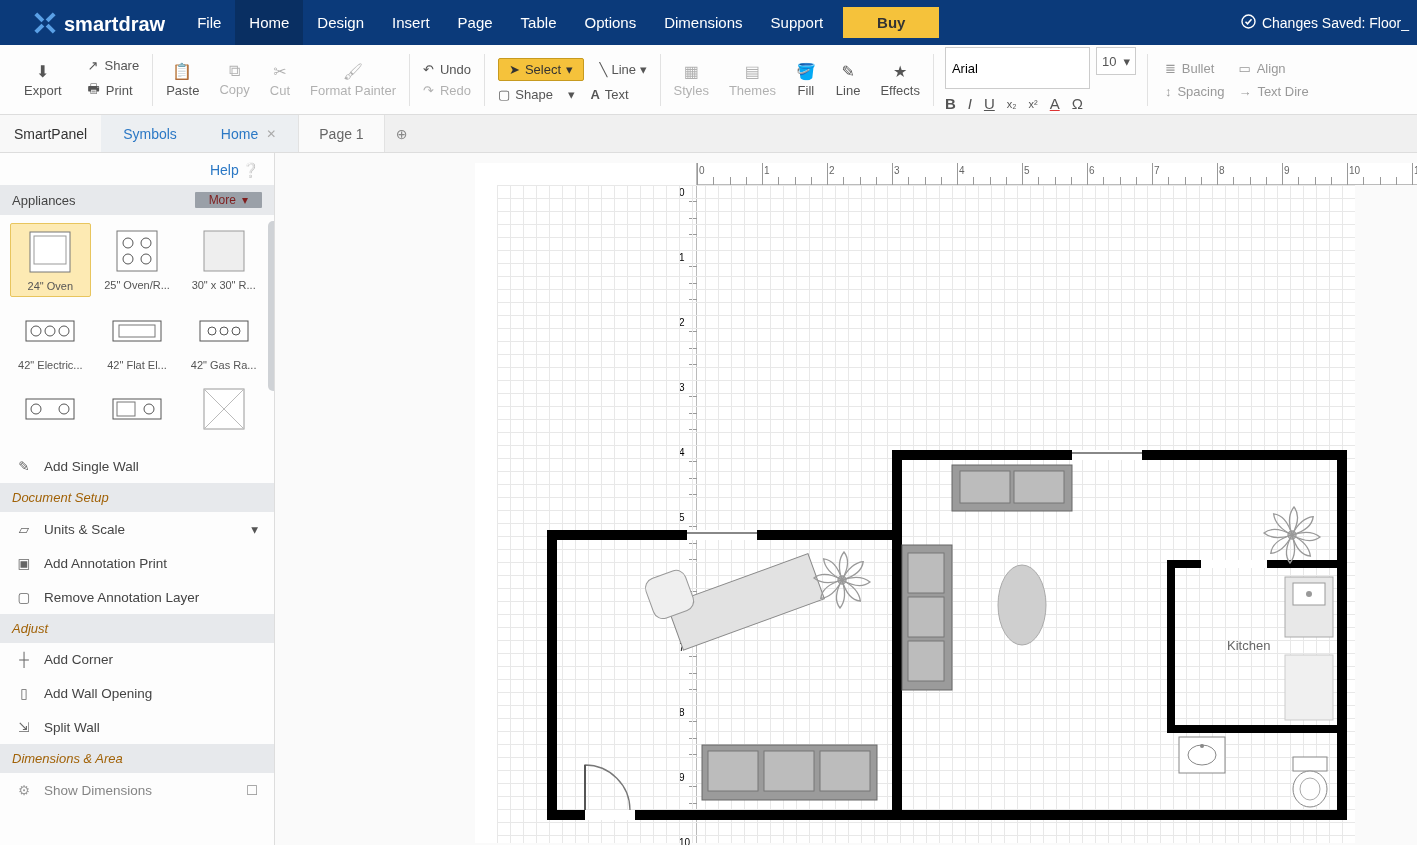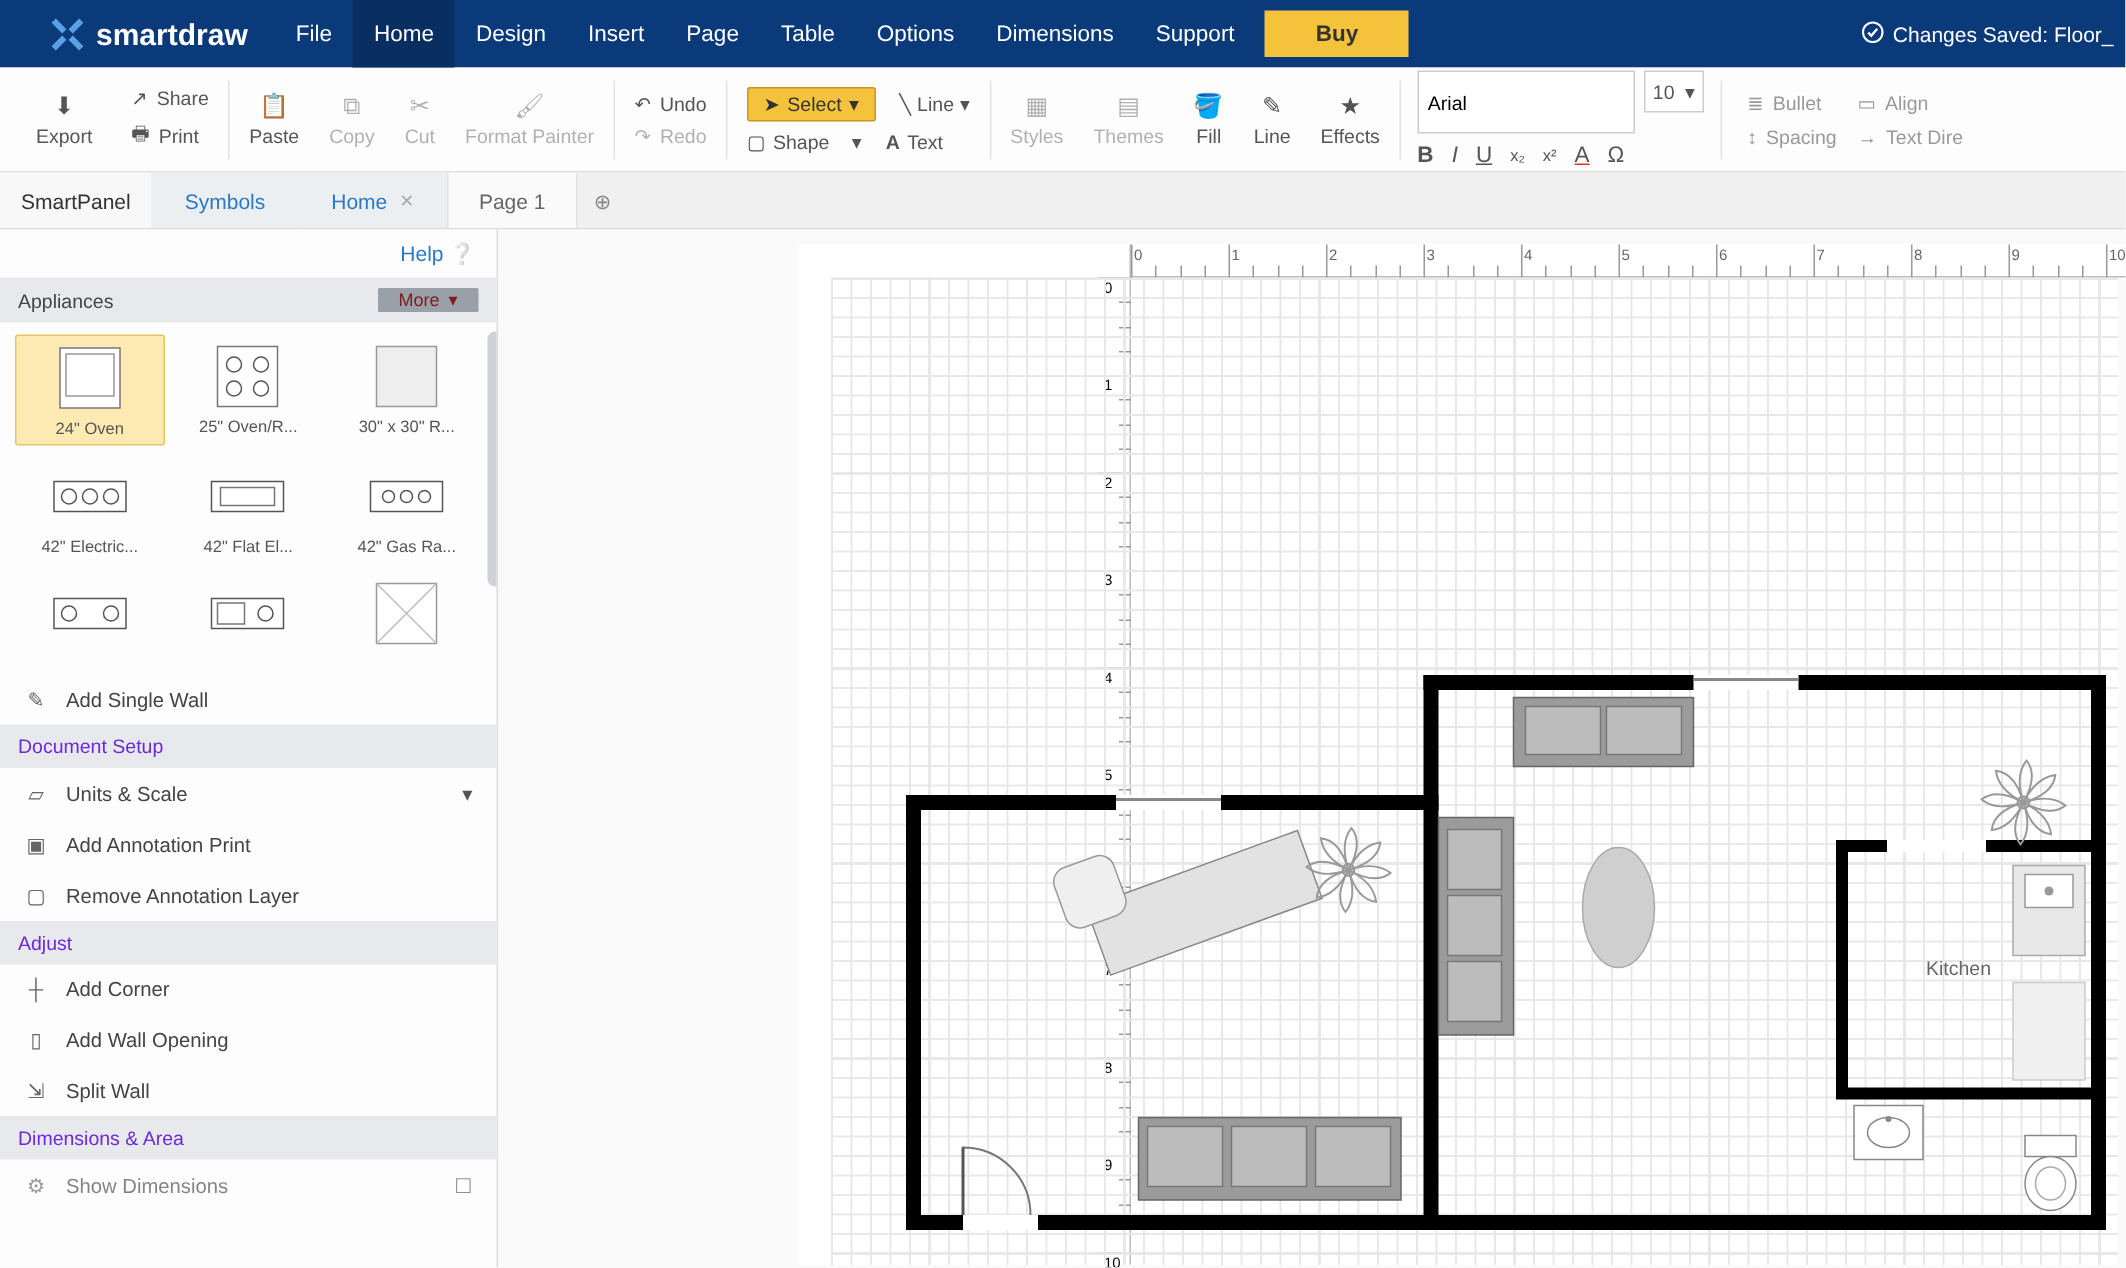--- a/index.html
+++ b/index.html
@@ -34,34 +34,34 @@
 
 .tabrow { height:38px; background:#f0f0f0; border-bottom:1px solid #ddd; display:flex; align-items:stretch; font-size:14px; }
 .smartpanel-title {padding:0 14px;display:flex;align-items:center;color:#333;background:#f8f8f8;}
 .side-tab{padding:0 22px;display:flex;align-items:center;color:#2b78c5;background:#eceff2;gap:8px;}
 .side-tab .close{color:#aaa;font-size:12px;}
 .page-tab{padding:0 20px;display:flex;align-items:center;color:#666;background:#fafafa;border-right:1px solid #e2e2e2;border-left:1px solid #e2e2e2;}
 .add-tab{width:34px;display:flex;align-items:center;justify-content:center;color:#888;}
 
 
 .body{display:flex;height:calc(845px - 45px - 70px - 38px);}
-.sidebar{width:332px;background:#fdfdfd;border-right:1px solid #ddd;overflow:hidden;display:flex;flex-direction:column;}
+.sidebar{width:275px;background:#fdfdfd;border-right:1px solid #ddd;overflow:hidden;display:flex;flex-direction:column;}
 .help-row{text-align:right;padding:8px 14px 6px;}
 .help-link{color:#2b78c5;font-size:14px;}
 .section-head{background:#e7e9ec;padding:7px 12px;font-size:13px;color:#444;display:flex;align-items:center;justify-content:space-between;}
 .section-head .more{background:#9aa0a8;color:#7f1d1d;padding:1px 14px;font-size:12px;border-radius:1px;display:flex;align-items:center;gap:6px;}
 .symbol-grid{display:grid;grid-template-columns:repeat(3,1fr);gap:6px;padding:8px 10px;position:relative;}
 .sym{display:flex;flex-direction:column;align-items:center;gap:4px;padding:4px 2px;font-size:11px;color:#555;text-align:center;overflow:hidden;white-space:nowrap;text-overflow:ellipsis;border-radius:2px;cursor:grab;}
 .sym.selected{background:#fdeab3;border:1px solid #e8c55e;}
 .sym svg{display:block;}
 .scroll-thumb{position:absolute;right:-4px;top:6px;width:10px;height:170px;background:#cfd2d6;border-radius:5px;}
 .panel-row{display:flex;align-items:center;gap:12px;padding:9px 16px;font-size:13.5px;color:#444;cursor:pointer;}
 .panel-row .ic{width:16px;text-align:center;color:#666;}
 .panel-row .chev{margin-left:auto;color:#555;}
-.subhead{background:#e7e9ec;padding:7px 12px;font-size:13px;color:#6d28d9;}
+.subhead{background:#e7e9ec;padding:7px 12px;font-size:13px;color:#a16207;font-style:italic;}
 
 
 .canvas-wrap{flex:1;background:#fafafa;position:relative;overflow:hidden;}
 .canvas{position:absolute;left:200px;top:10px;width:880px;height:680px;background:#fff;}
 .ruler-h{position:absolute;left:200px;top:0;width:880px;height:22px;background:#fff;border-bottom:1px solid #bbb;font-size:10px;color:#666;}
 .ruler-h .tick{position:absolute;top:0;height:22px;border-left:1px solid #999;}
 .ruler-h .num{position:absolute;top:2px;font-size:10px;transform:translateX(2px);}
 .ruler-v{position:absolute;left:200px;top:0;width:22px;height:680px;background:#fff;border-right:1px solid #bbb;}
 .ruler-v .tick{position:absolute;left:0;width:22px;border-top:1px solid #999;}
 .ruler-v .num{position:absolute;left:4px;font-size:10px;transform:translateY(2px);}

